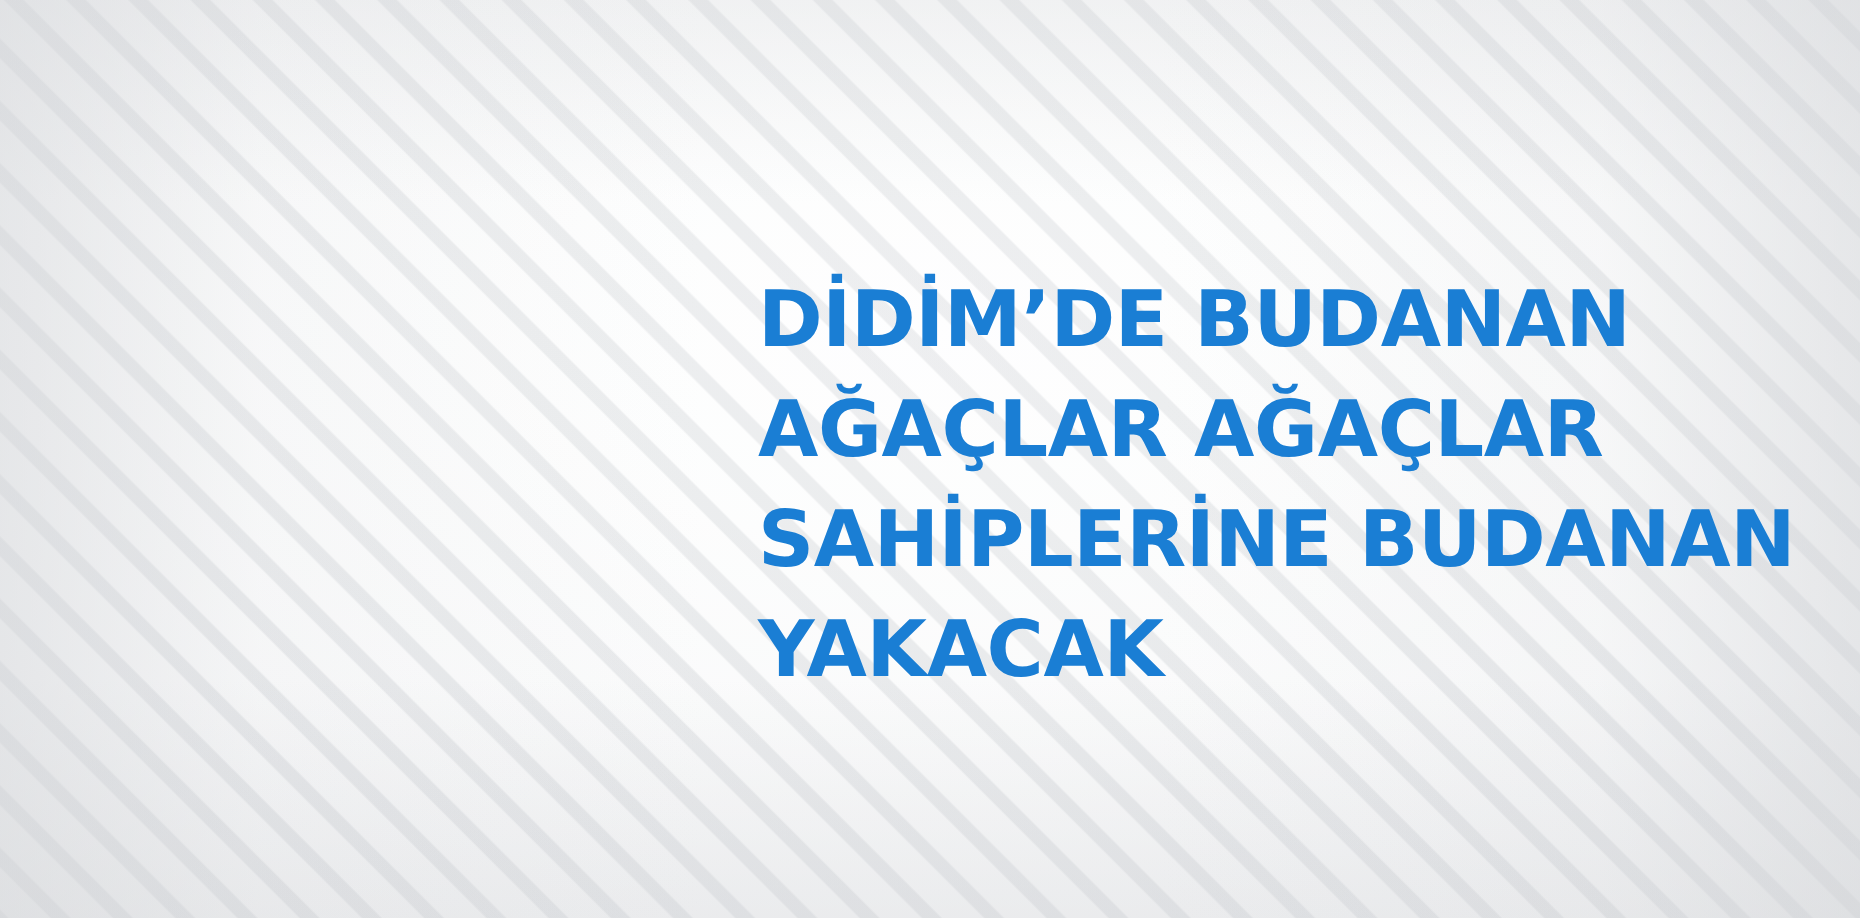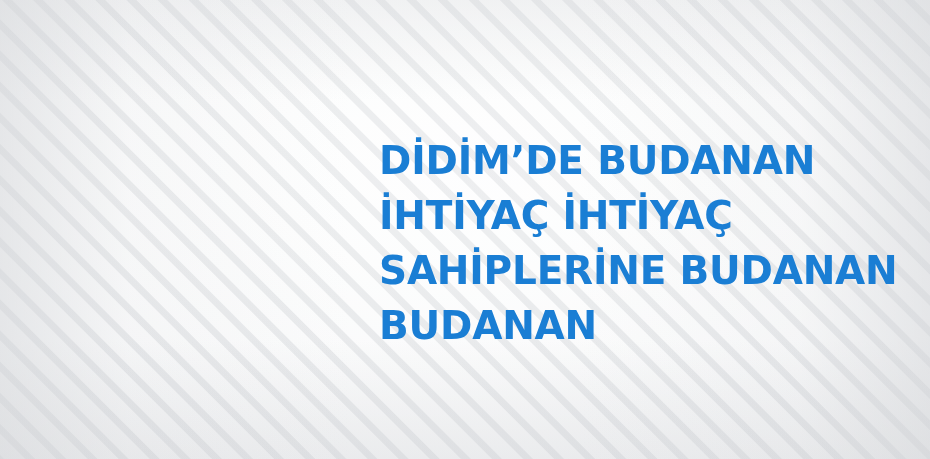--- a/index.html
+++ b/index.html
@@ -97,18 +97,18 @@
 <body>
 
 <div id="news-banner">
 
   <div class="bg-base"></div>
   <div class="bg-stripes"></div>
   <div class="bg-vignette"></div>
 
   <h1 class="headline">
     <span class="line">DİDİM’DE BUDANAN</span>
-    <span class="line">İHTİYAÇ İHTİYAÇ</span>
+    <span class="line">AĞAÇLAR AĞAÇLAR</span>
     <span class="line">SAHİPLERİNE BUDANAN</span>
-    <span class="line">BUDANAN</span>
+    <span class="line">YAKACAK</span>
   </h1>
 
 </div>
 
 </body></html>

